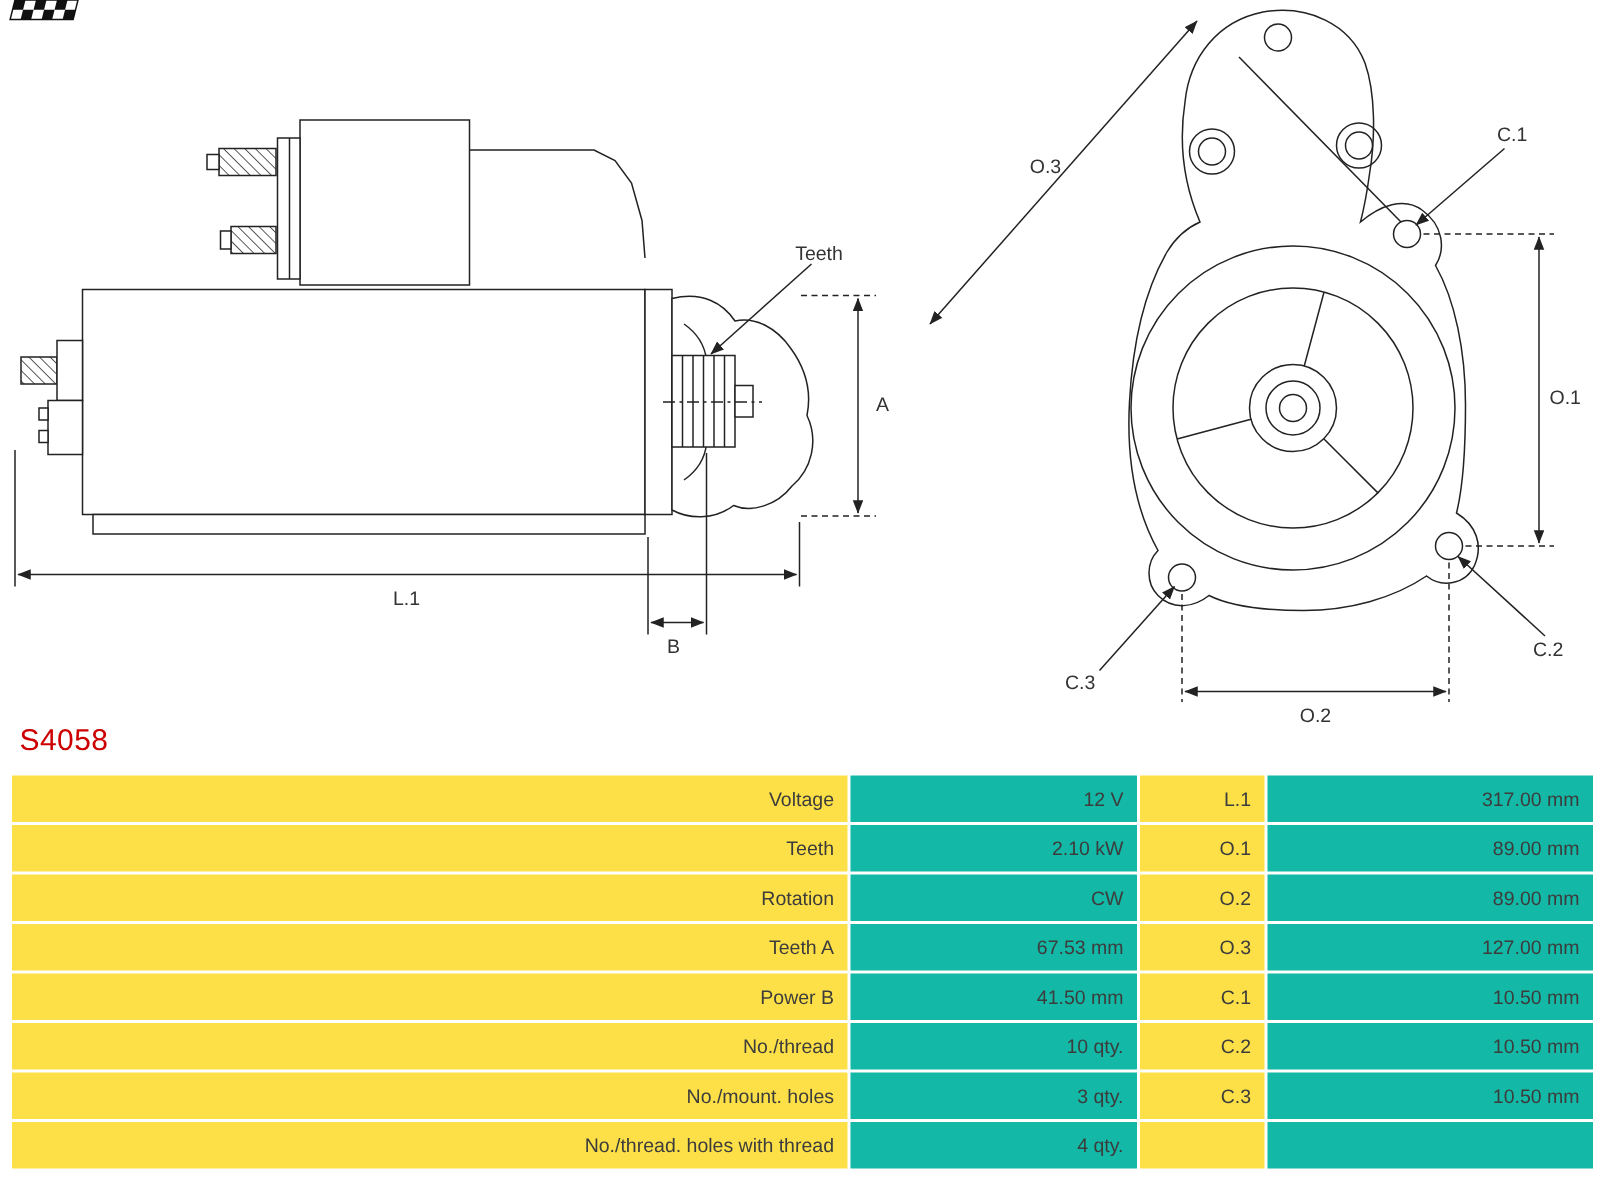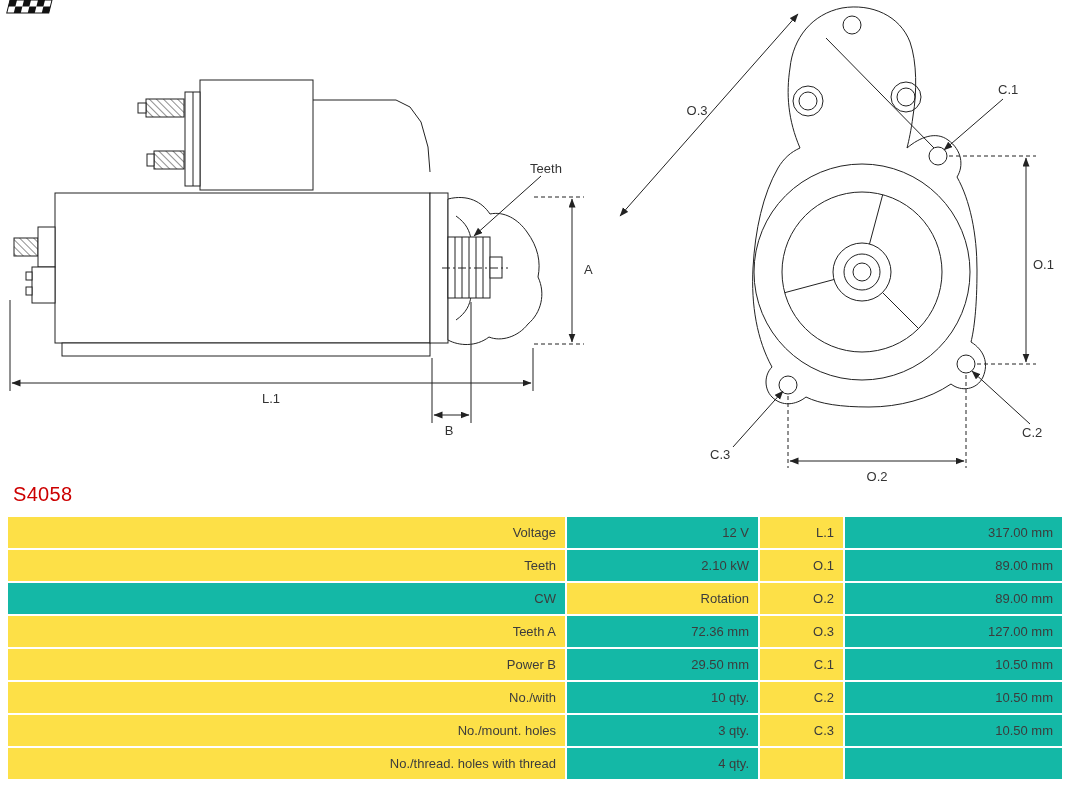--- a/index.html
+++ b/index.html
@@ -167,36 +167,36 @@
     <div class="cell lbl">Voltage</div>
     <div class="cell val">12 V</div>
     <div class="cell lbl">L.1</div>
     <div class="cell val">317.00 mm</div>
 
     <div class="cell lbl">Teeth</div>
     <div class="cell val">2.10 kW</div>
     <div class="cell lbl">O.1</div>
     <div class="cell val">89.00 mm</div>
 
+    <div class="cell lbl">Rotation</div>
     <div class="cell val">CW</div>
-    <div class="cell lbl">Rotation</div>
     <div class="cell lbl">O.2</div>
     <div class="cell val">89.00 mm</div>
 
     <div class="cell lbl">Teeth A</div>
-    <div class="cell val">72.36 mm</div>
+    <div class="cell val">67.53 mm</div>
     <div class="cell lbl">O.3</div>
     <div class="cell val">127.00 mm</div>
 
     <div class="cell lbl">Power B</div>
-    <div class="cell val">29.50 mm</div>
+    <div class="cell val">41.50 mm</div>
     <div class="cell lbl">C.1</div>
     <div class="cell val">10.50 mm</div>
 
-    <div class="cell lbl">No./with</div>
+    <div class="cell lbl">No./thread</div>
     <div class="cell val">10 qty.</div>
     <div class="cell lbl">C.2</div>
     <div class="cell val">10.50 mm</div>
 
     <div class="cell lbl">No./mount. holes</div>
     <div class="cell val">3 qty.</div>
     <div class="cell lbl">C.3</div>
     <div class="cell val">10.50 mm</div>
 
     <div class="cell lbl">No./thread. holes with thread</div>

